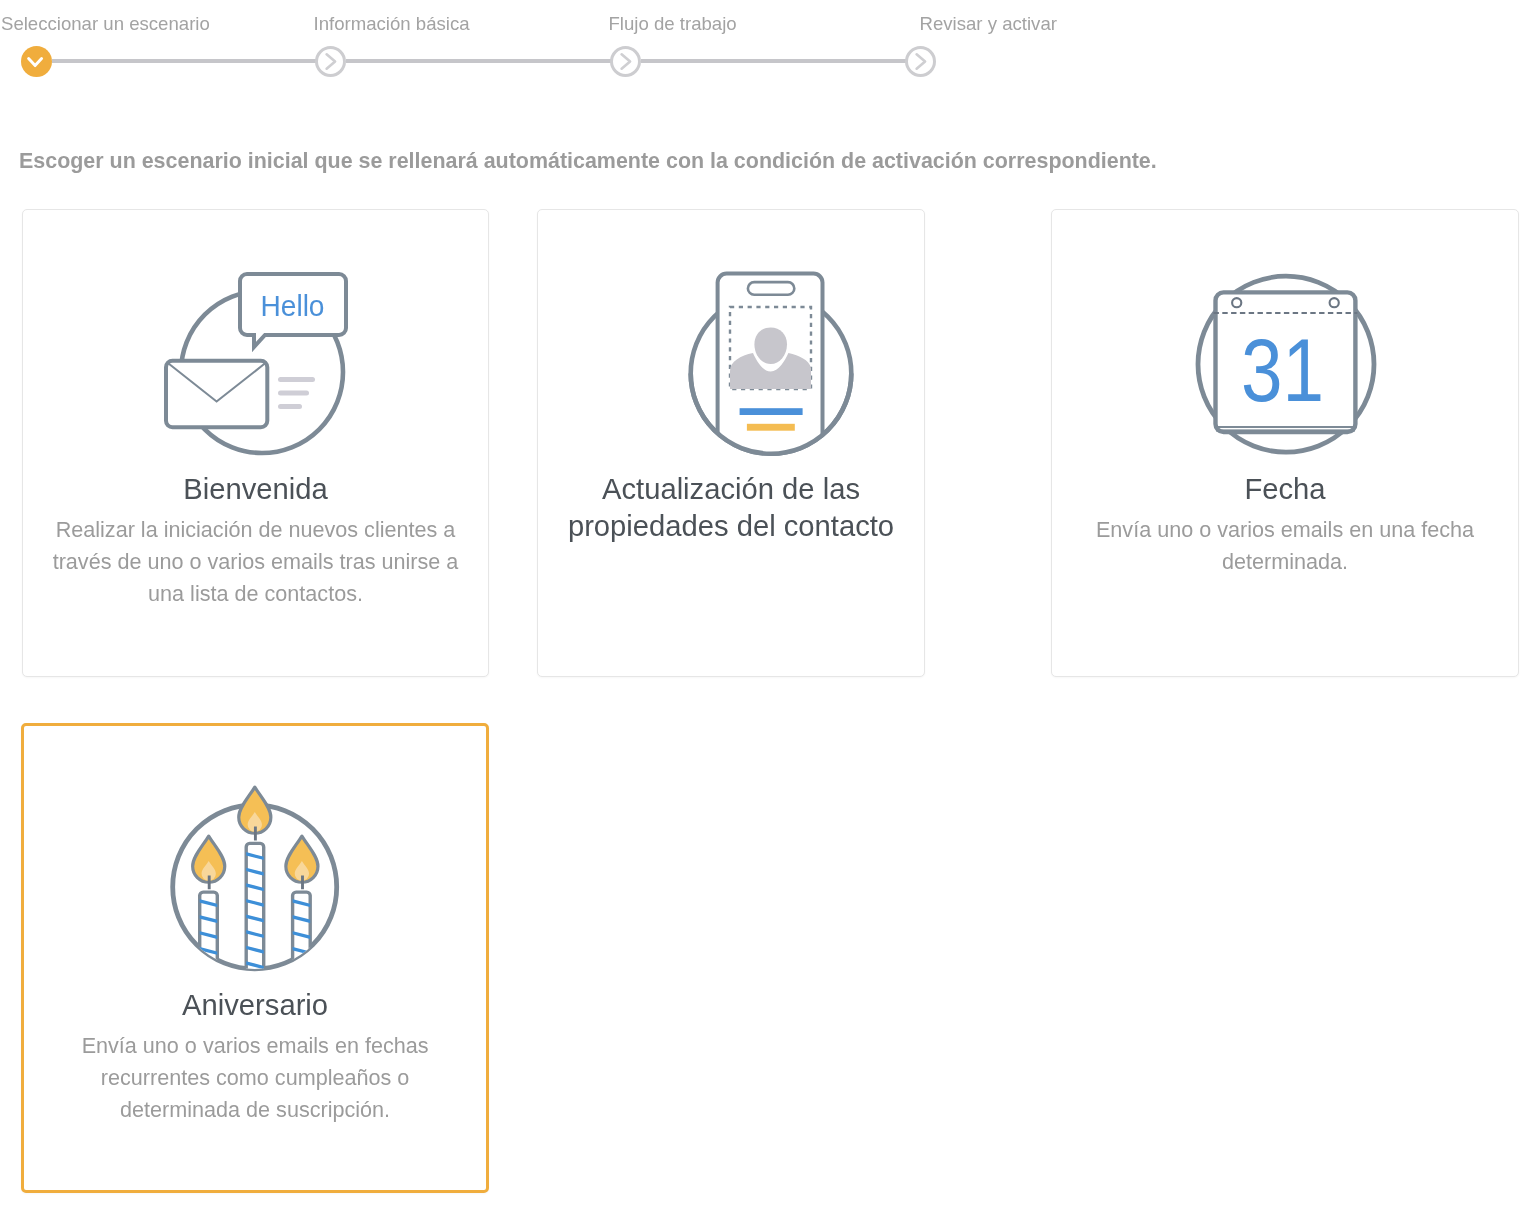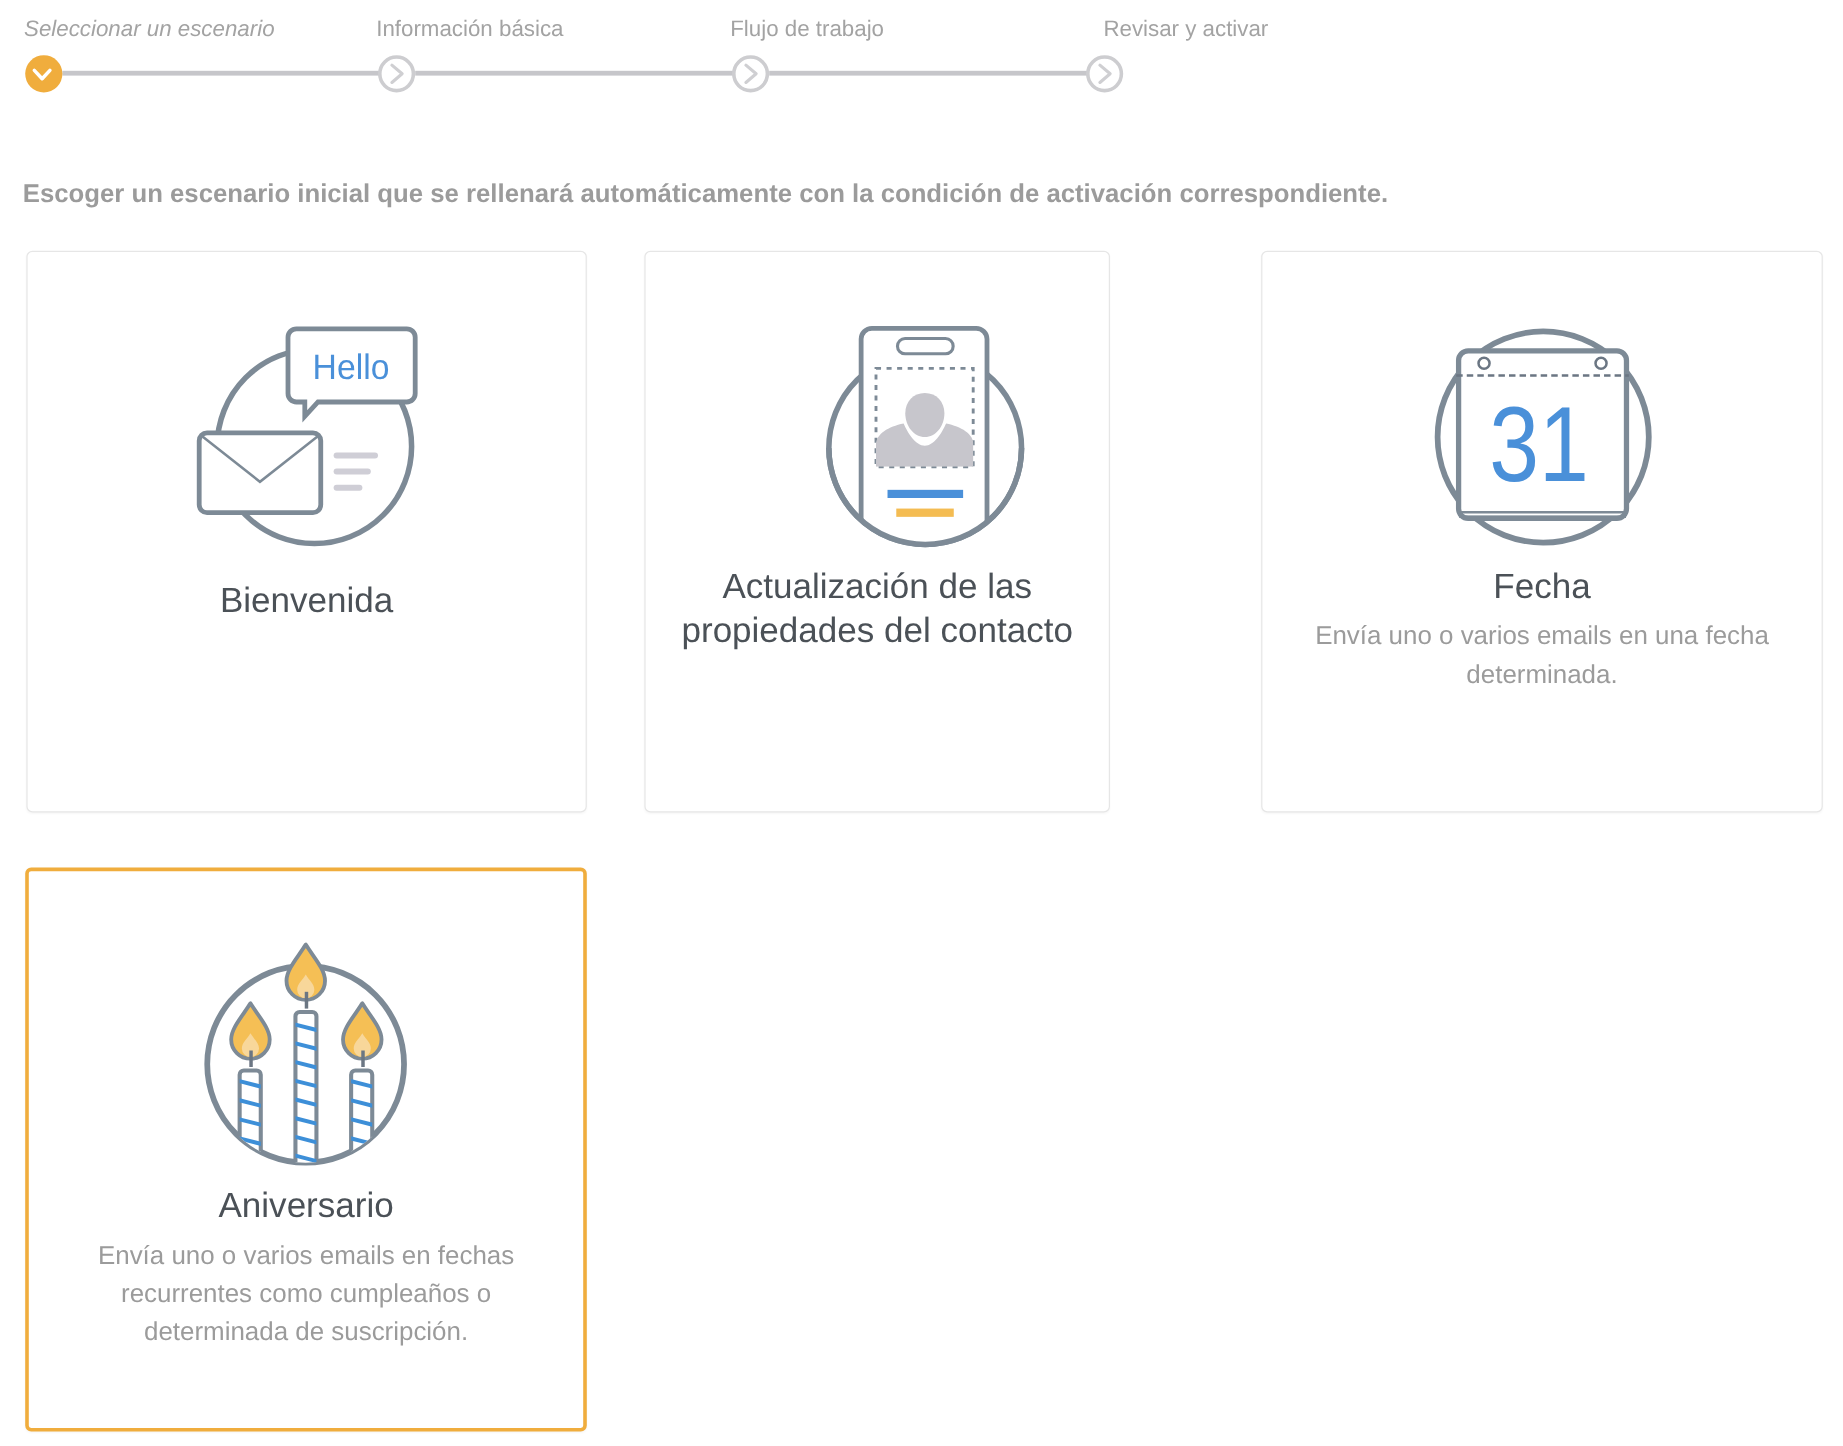--- a/index.html
+++ b/index.html
@@ -57,21 +57,21 @@
 </head>
 <body>
 
 <div class="page">
 
   <div class="stepper">
     <div class="step-track" style="left:51.5px;width:264.5px;"></div>
     <div class="step-track" style="left:346px;width:265px;"></div>
     <div class="step-track" style="left:641px;width:264.5px;"></div>
 
-    <div class="step-label" style="left:20px;font-style:italic;">Seleccionar un escenario</div>
+    <div class="step-label" style="left:1px;">Seleccionar un escenario</div>
     <div class="step-label" style="left:313.5px;">Información básica</div>
     <div class="step-label" style="left:608.5px;">Flujo de trabajo</div>
     <div class="step-label" style="left:903.5px;margin-left:16px;">Revisar y activar</div>
 
     <div class="step-node node-active" style="left:21px;">
       <svg width="31" height="31" viewBox="0 0 31 31" style="position:absolute;left:0;top:0;">
         <path d="M7.6 12.6 L14.1 19.6 L20.6 12.6" fill="none" stroke="#ffffff" stroke-width="2.9" stroke-linecap="round" stroke-linejoin="round"></path>
       </svg>
     </div>
     <div class="step-node node-idle" style="left:315.4px;top:45.6px;">
@@ -97,21 +97,22 @@
     <svg class="card-svg" style="left:141px;top:46px;" width="190" height="205" viewBox="0 0 190 205">
       <circle cx="98" cy="116" r="81" fill="none" stroke="#7d8a96" stroke-width="4.6"></circle>
       <rect x="114" y="121" width="37" height="5" rx="2.5" fill="#cfced6"></rect>
       <rect x="114" y="134.5" width="31" height="5" rx="2.5" fill="#cfced6"></rect>
       <rect x="114" y="148" width="24" height="5" rx="2.5" fill="#cfced6"></rect>
       <rect x="2" y="104.8" width="101.3" height="66.4" rx="6.5" fill="#ffffff" stroke="#7d8a96" stroke-width="4"></rect>
       <path d="M4.2 107.3 L52.6 145.5 L101.1 107.3" fill="none" stroke="#7d8a96" stroke-width="2.1"></path>
       <path d="M83 18 h92 a7 7 0 0 1 7 7 v47 a7 7 0 0 1 -7 7 h-74 l-11 12 v-12 h-7 a7 7 0 0 1 -7 -7 v-47 a7 7 0 0 1 7 -7 z" fill="#ffffff" stroke="#7d8a96" stroke-width="4" stroke-linejoin="miter"></path>
       <text x="96.5" y="59.5" font-family="Liberation Sans, sans-serif" font-size="29.5" fill="#4a90d9" textLength="64" lengthAdjust="spacingAndGlyphs">Hello</text>
     </svg>
-    <div class="card-title" style="top:261px;margin-top:12px;">Bienvenida</div>
+    <div class="card-title" style="top:261px;">Bienvenida</div>
+    <div class="card-desc" style="top:304px;">Realizar la iniciación de nuevos clientes a través de uno o varios emails tras unirse a una lista de contactos.</div>
   </div>
 
   <div class="card" style="left:537px;top:209px;width:388px;height:468px;">
     <svg class="card-svg" style="left:150px;top:53px;" width="170" height="200" viewBox="0 0 170 200">
       <defs>
         <clipPath id="personClip">
             <rect x="42" y="44" width="81" height="82"></rect>
           </clipPath>
         <clipPath id="arcClip">
             <rect x="0" y="110.4" width="170" height="90"></rect>

